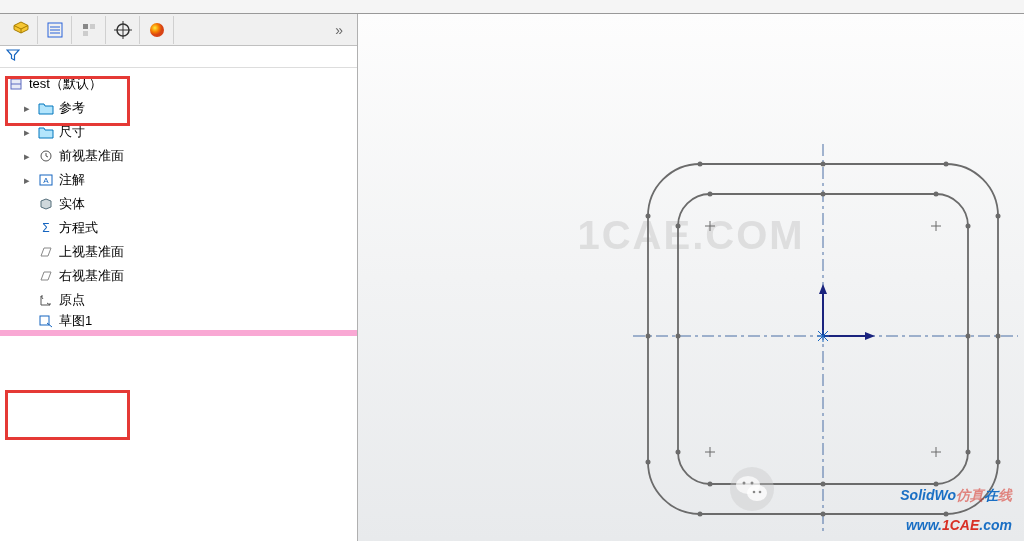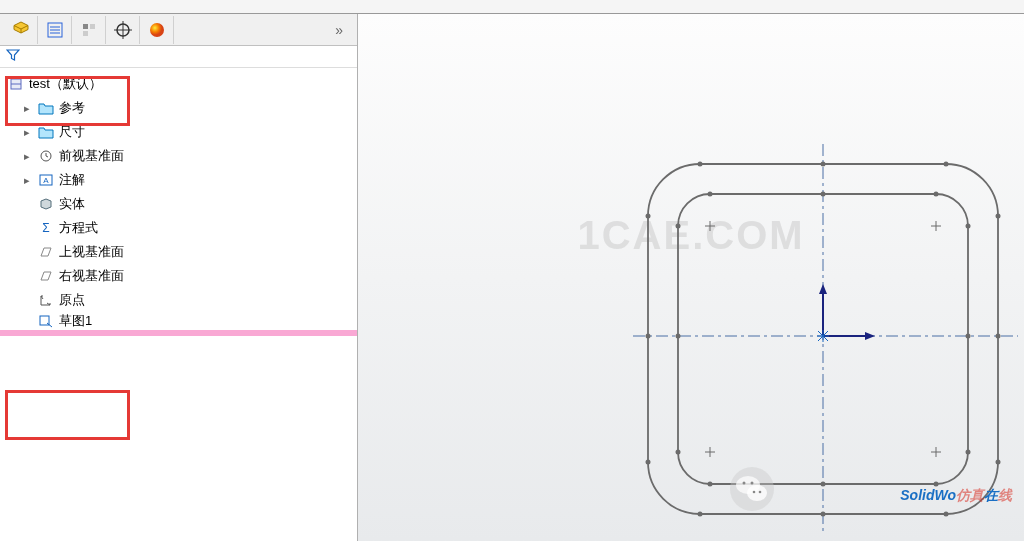--- a/index.html
+++ b/index.html
@@ -373,14 +373,17 @@
       <ellipse cx="27" cy="26" rx="10" ry="8" fill="rgba(255,255,255,0.8)"></ellipse>
       <circle cx="14" cy="16" r="1.5" fill="#888"></circle>
         <circle cx="22" cy="16" r="1.5" fill="#888"></circle>
       <circle cx="24" cy="25" r="1.3" fill="#888"></circle>
         <circle cx="30" cy="25" r="1.3" fill="#888"></circle>
     </svg>
 
     <div class="watermark-bottom" style="bottom:36px;">
       <span class="wm-blue">SolidWo</span><span class="wm-red" style="opacity:0.55">仿真</span><span class="wm-blue">在</span><span class="wm-red" style="opacity:0.55">线</span>
     </div>
+    <div class="watermark-bottom">
+      <span class="wm-blue">www.</span><span class="wm-red">1CAE</span><span class="wm-blue">.com</span>
+    </div>
   </div>
 </div>
 
 </body></html>

